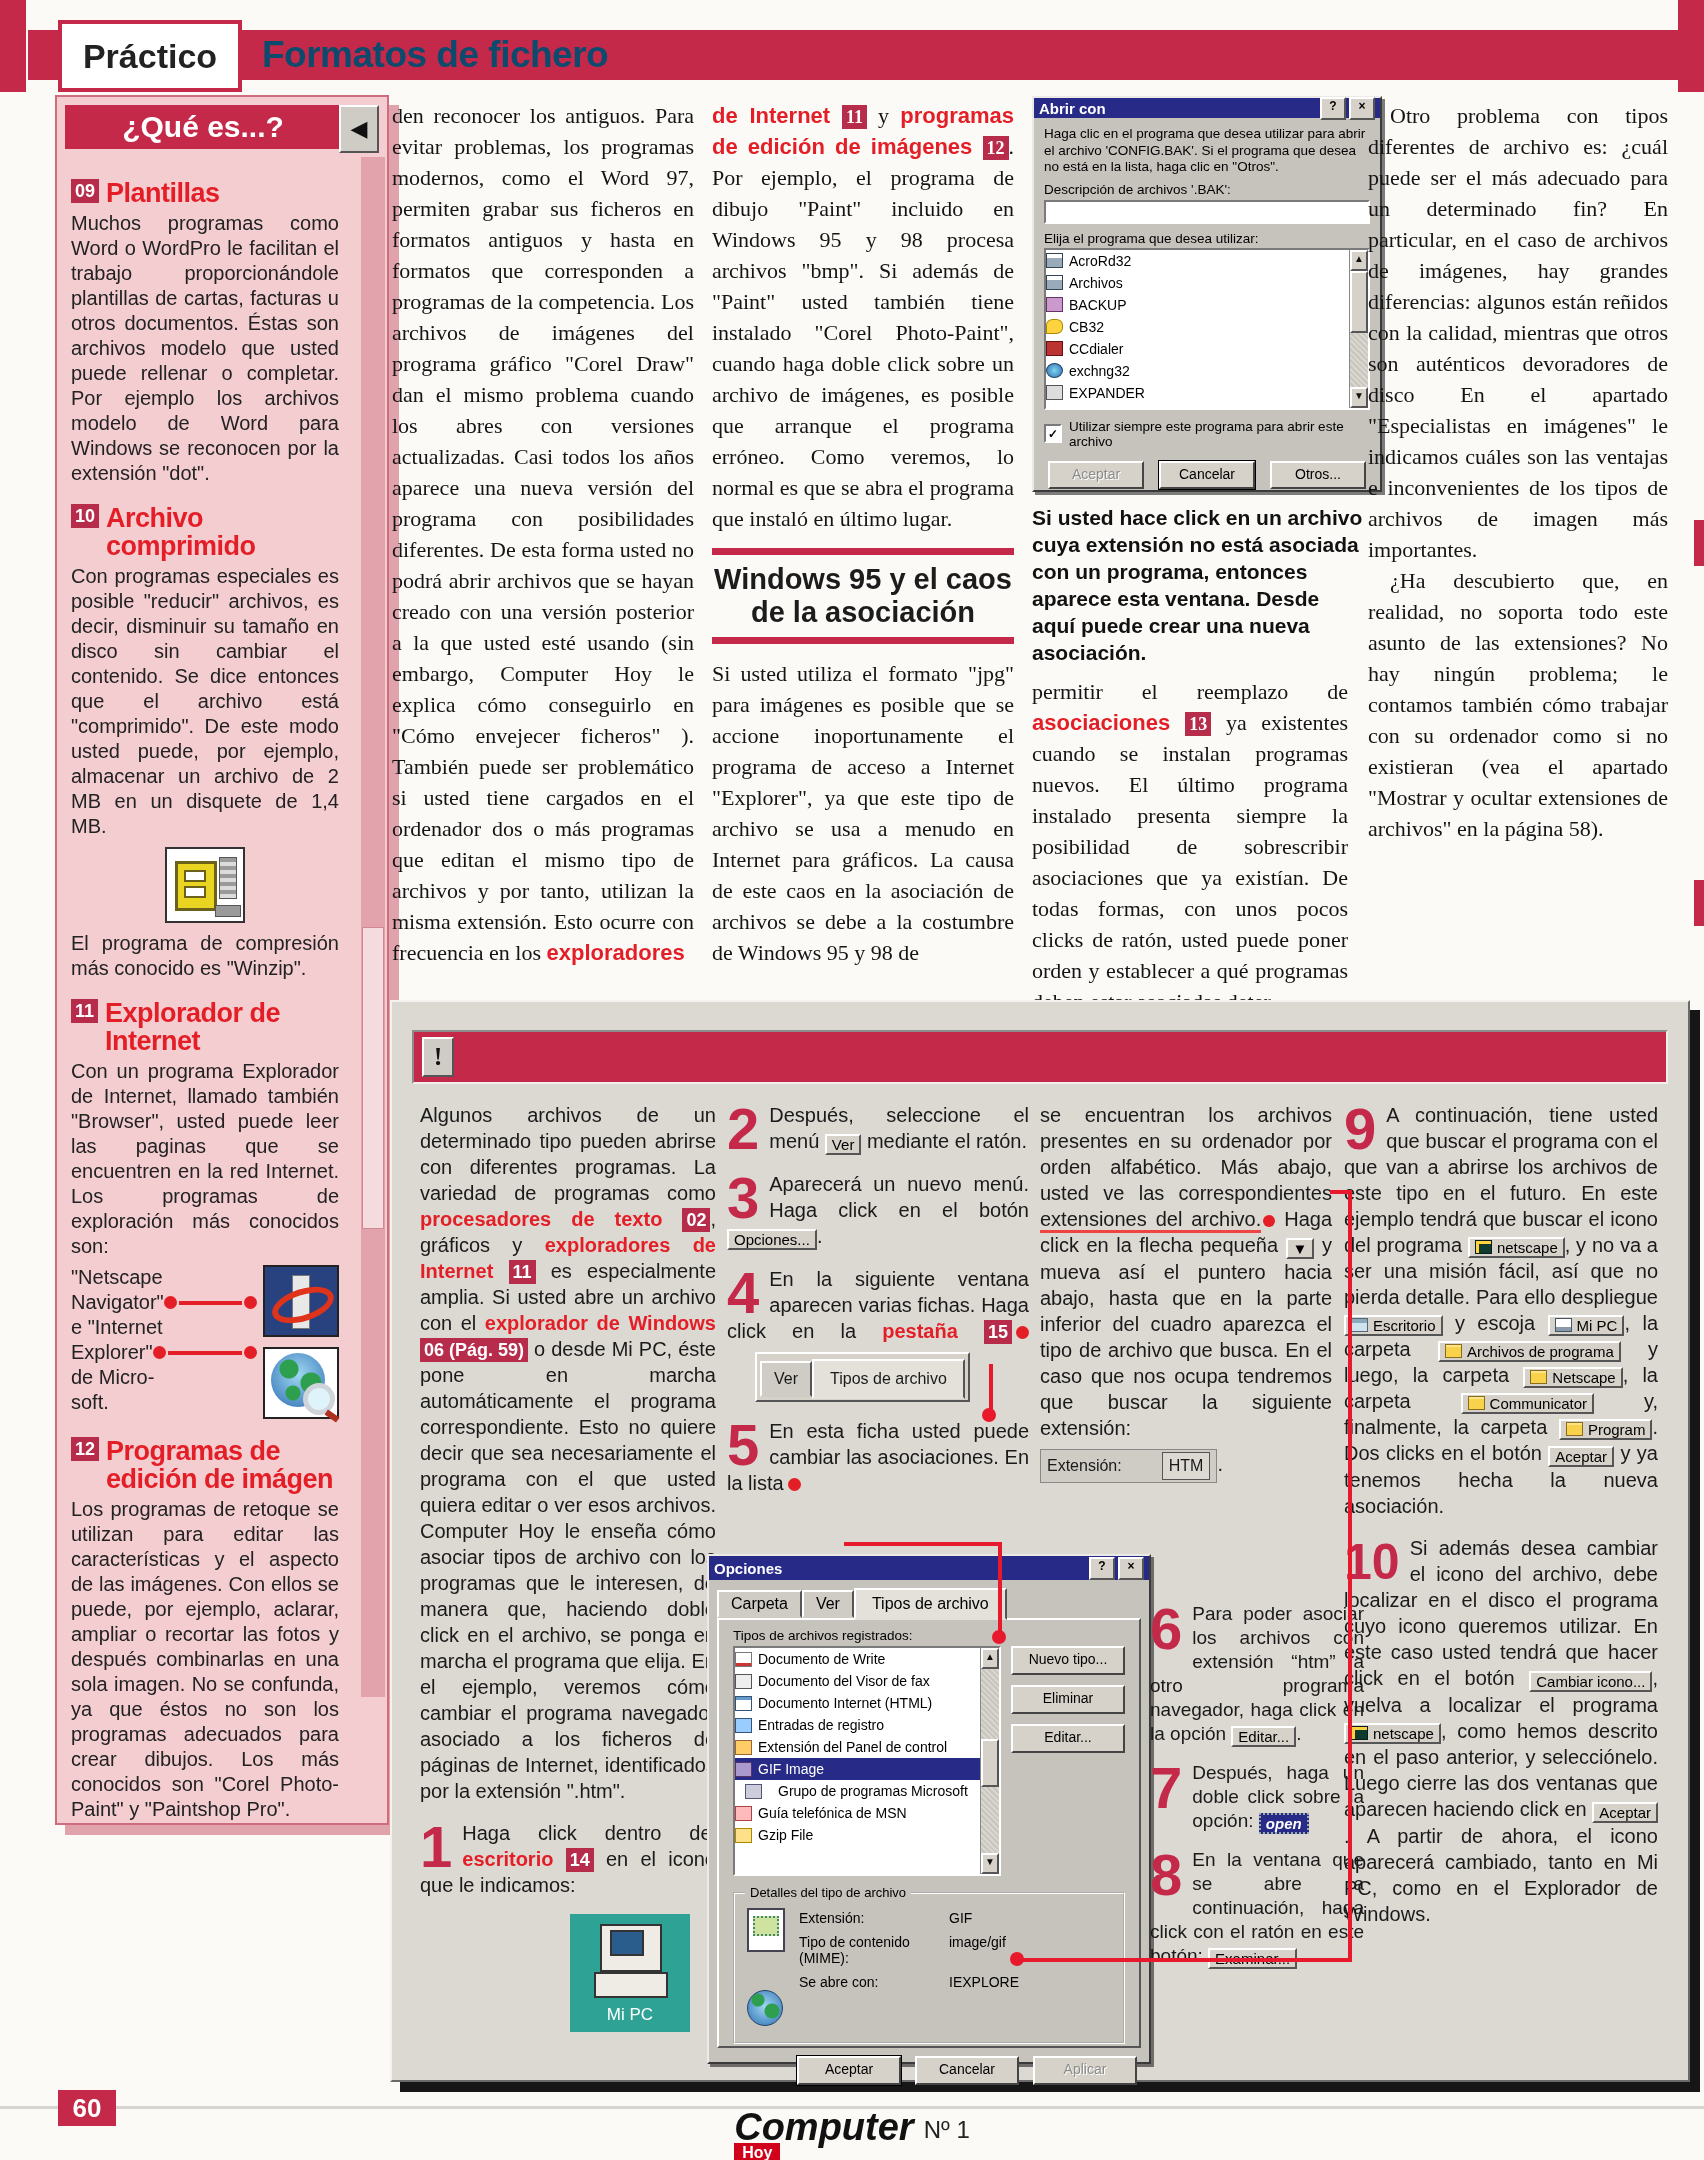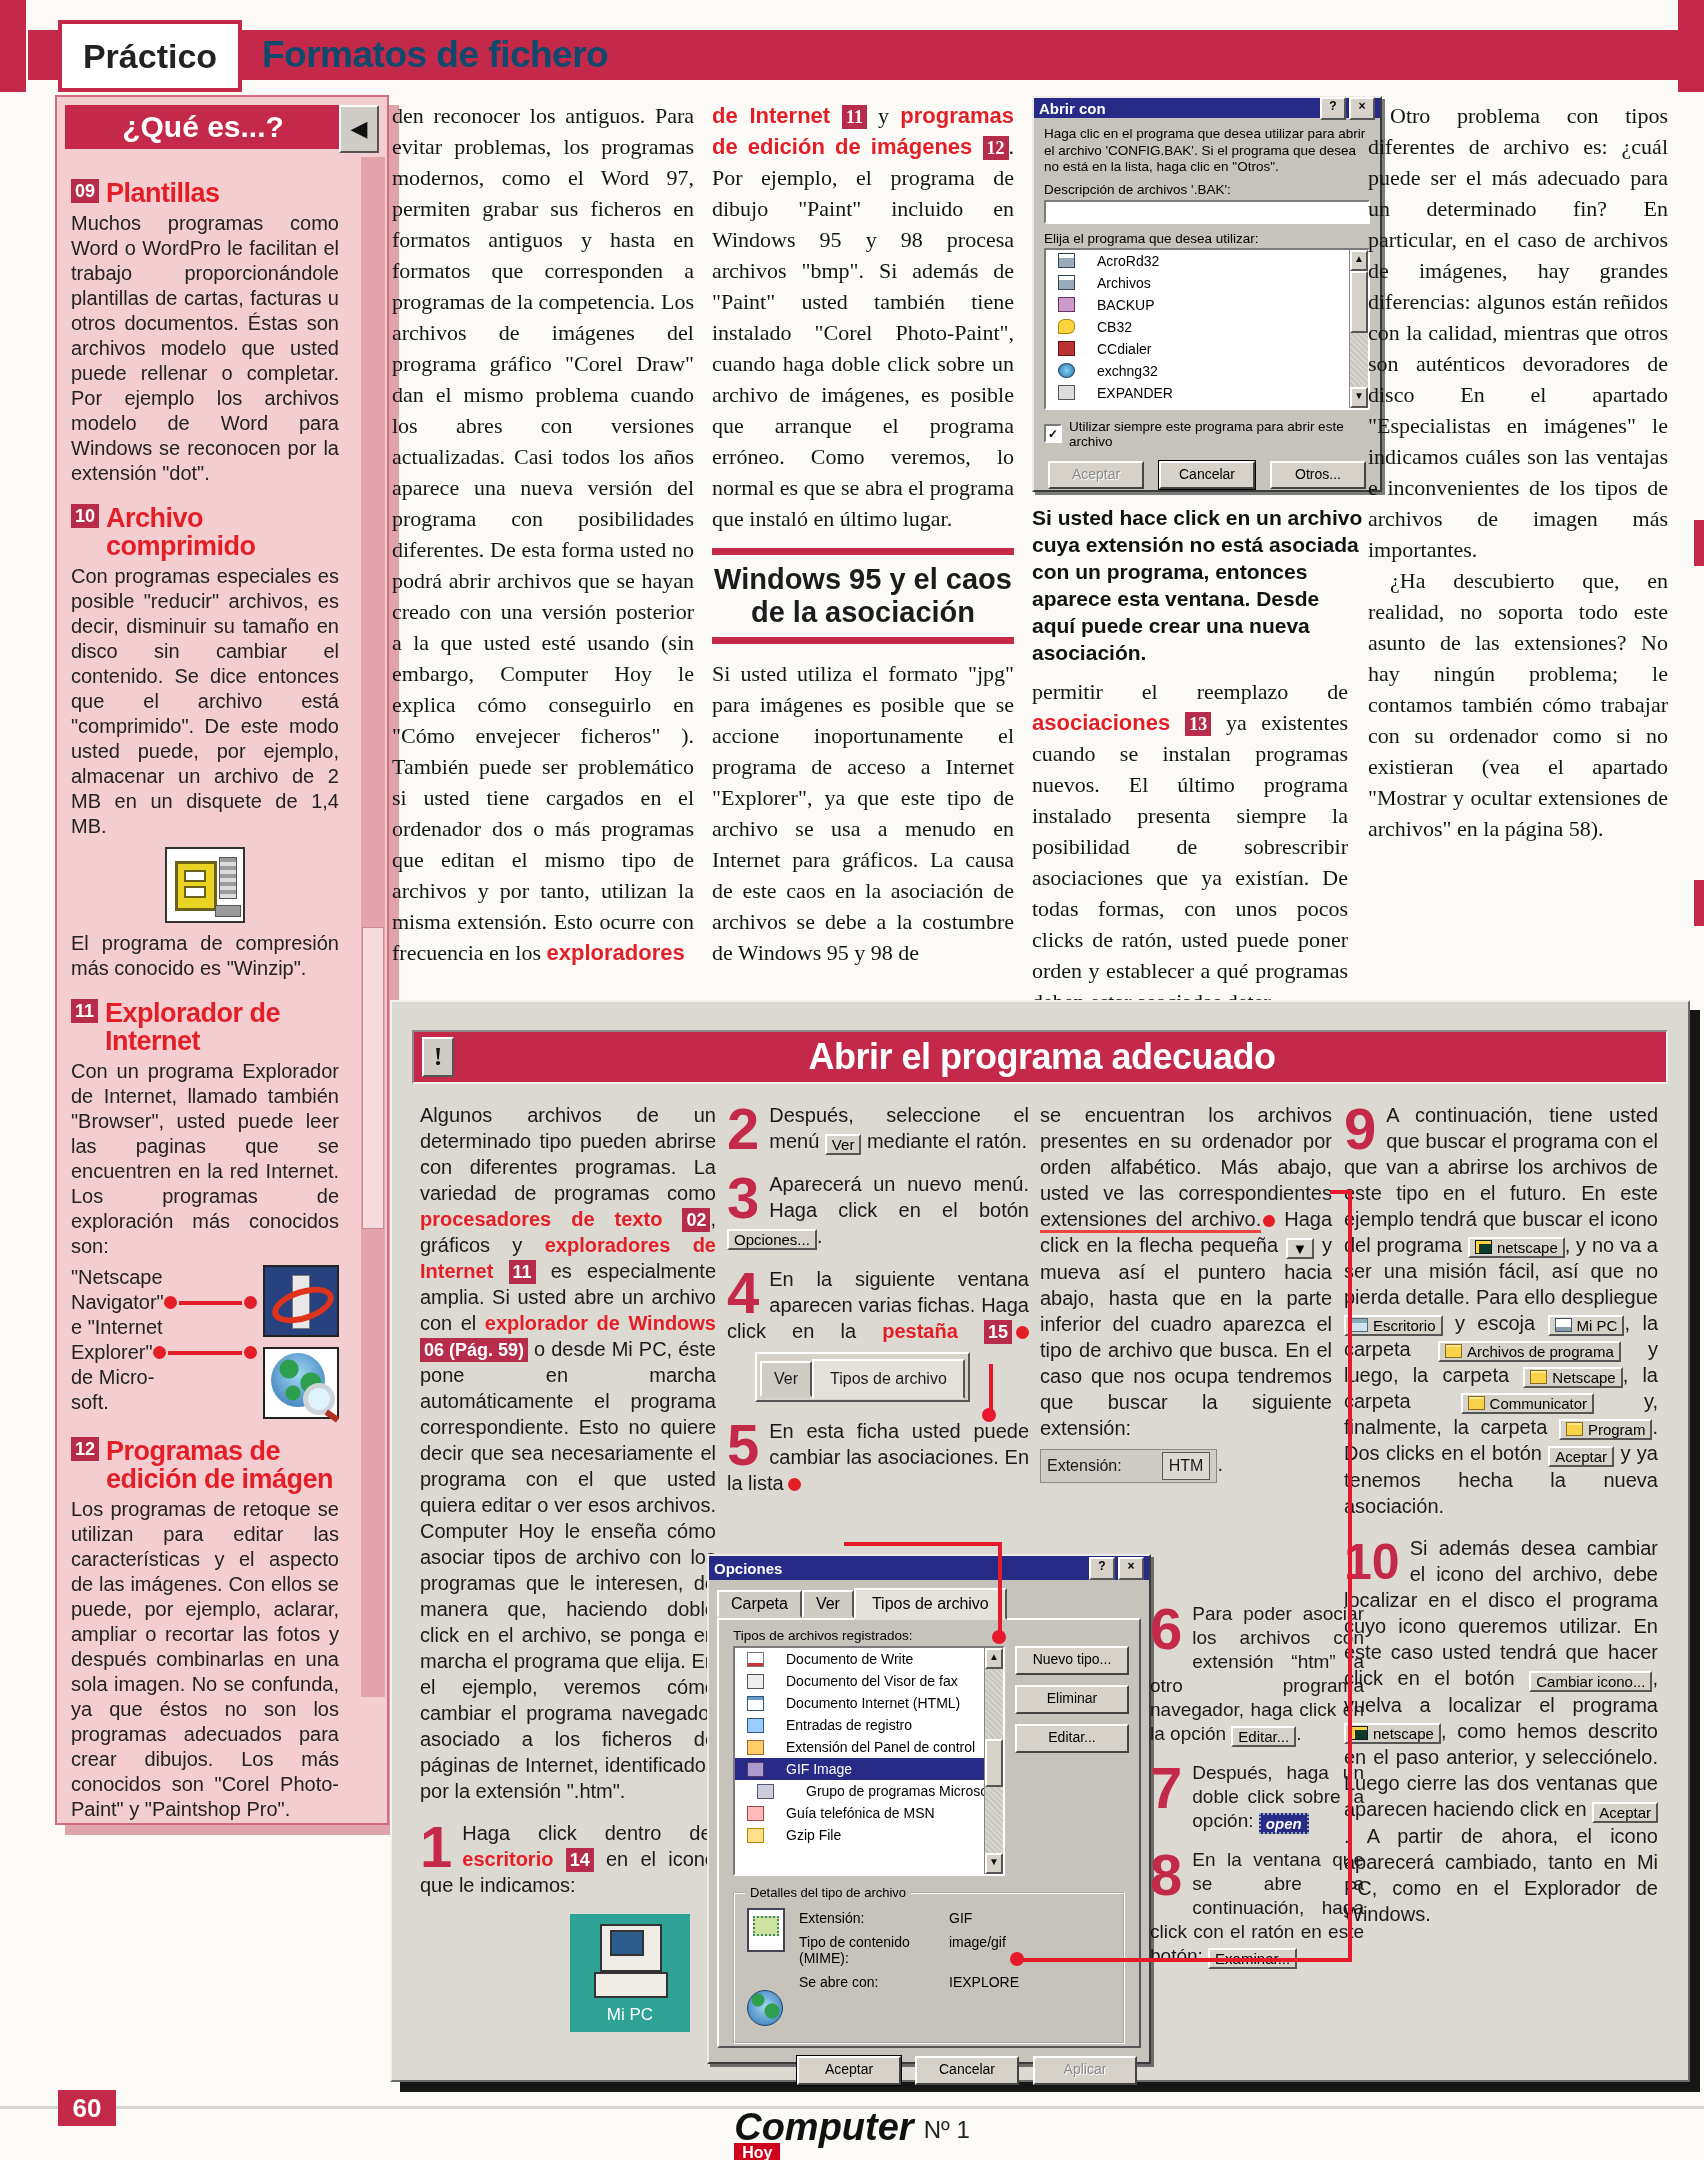--- a/index.html
+++ b/index.html
@@ -65,21 +65,21 @@
   
   .w95{background:#c6c2bc;border:2px solid;border-color:#eceae6 #3a3a3a #3a3a3a #eceae6;box-shadow:3px 3px 0 rgba(20,20,20,.55);}
   .tbar{height:20px;background:#272a86;color:#fff;display:flex;align-items:center;padding:0 5px;
         font-weight:bold;font-size:15px;}
   .tsp{flex:1;}
   .tbtn{width:22px;height:19px;background:#d6d2ca;border:2px solid;border-color:#fff #555 #555 #fff;
         font-weight:bold;font-size:12px;line-height:15px;text-align:center;color:#000;margin-left:3px;}
   .sunk{background:#fff;border:2px solid;border-color:#7a7a7a #fff #fff #7a7a7a;}
   .btn{background:#d6d2ca;border:2px solid;border-color:#fff #444 #444 #fff;font-size:14px;text-align:center;color:#000;}
   .btn.dis{color:#8c8c8c;text-shadow:1px 1px 0 #fff;}
-  .li{display:flex;align-items:center;gap:22px;height:22px;font-size:14px;padding-left:12px;white-space:nowrap;}
+  .li{display:flex;align-items:center;gap:6px;height:22px;font-size:14px;padding-left:0;white-space:nowrap;}
   .li .ic{width:15px;height:13px;flex:none;border:1px solid #345;background:linear-gradient(#fff 0 4px,#9ab 4px 100%);}
   .li .ic.printer{background:#c9c;border-color:#636;}
   .li .ic.speech{background:#ffd23f;border-radius:40% 40% 40% 0;border-color:#a80;}
   .li .ic.dialer{background:#b33;border-color:#611;}
   .li .ic.globe2{background:radial-gradient(circle at 50% 50%,#7fd4f0,#2f6fb3);border-radius:50%;border-color:#246;}
   .li .ic.expander{background:#ddd;border-color:#555;}
   .li .ic.write{background:#fff;border-color:#777;box-shadow:inset 0 -3px 0 #c33;}
   .li .ic.fax{background:#eee;border-color:#555;}
   .li .ic.html{background:#fff;border-color:#357;box-shadow:inset 0 3px 0 #69c;}
   .li .ic.reg{background:#9cf;border-color:#357;}
@@ -327,21 +327,20 @@
   </div>
 
   <div class="col" style="left:1368px;width:300px;">
     <div style="text-indent:22px;">Otro problema con tipos diferentes de archivo es: ¿cuál puede ser el más adecuado para un determinado fin? En particular, en el caso de archivos de imágenes, hay grandes diferencias: algunos están reñidos con la calidad, mientras que otros son auténticos devoradores de disco En el apartado "Especialistas en imágenes" le indicamos cuáles son las ventajas e inconvenientes de los tipos de archivos de imagen más importantes.</div>
     <div style="text-indent:22px;">¿Ha descubierto que, en realidad, no soporta todo este asunto de las extensiones? No hay ningún problema; le contamos también cómo trabajar con su ordenador como si no existieran (vea el apartado "Mostrar y ocultar extensiones de archivos" en la página 58).</div>
   </div>
 
   <div class="bigbox">
     <div class="bb-head">
       <div class="bb-alert">!</div>
-      <div class="bb-title">Abrir el programa adecuado</div>
       <div style="width:36px;"></div>
     </div>
 
     <div class="bcol" style="left:28px;top:100px;width:296px;">
       <div>
         <span>Algunos archivos de un determinado tipo pueden abrirse con diferentes programas. La variedad de programas como </span><span class="redtxt">procesadores de texto </span><span class="badge">02</span><span>, gráficos y </span><span class="redtxt">exploradores de Internet </span><span class="badge">11</span><span> es especialmente amplia. Si usted abre un archivo con el </span><span class="redtxt">explorador de Windows </span><span class="badge">06 (Pág. 59)</span><span> o desde Mi PC, éste pone en marcha automáticamente el programa correspondiente. Esto no quiere decir que sea necesariamente el programa con el que usted quiera editar o ver esos archivos. Computer Hoy le enseña cómo asociar tipos de archivo con los programas que le interesen, de manera que, haciendo doble click en el archivo, se ponga en marcha el programa que elija. En el ejemplo, veremos cómo cambiar el programa navegador asociado a los ficheros de páginas de Internet, identificados por la extensión ".htm".</span>
       </div>
       <div class="step" style="margin-top:16px;">
         <span class="stepnum">1</span>
         <span>Haga click dentro del </span><span class="redtxt">escritorio </span><span class="badge">14</span><span> en el icono que le indicamos:</span>

